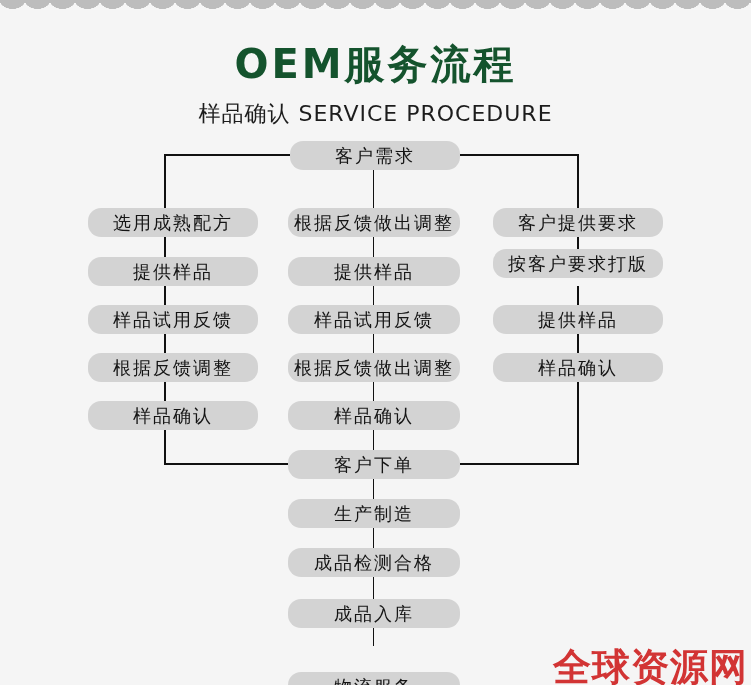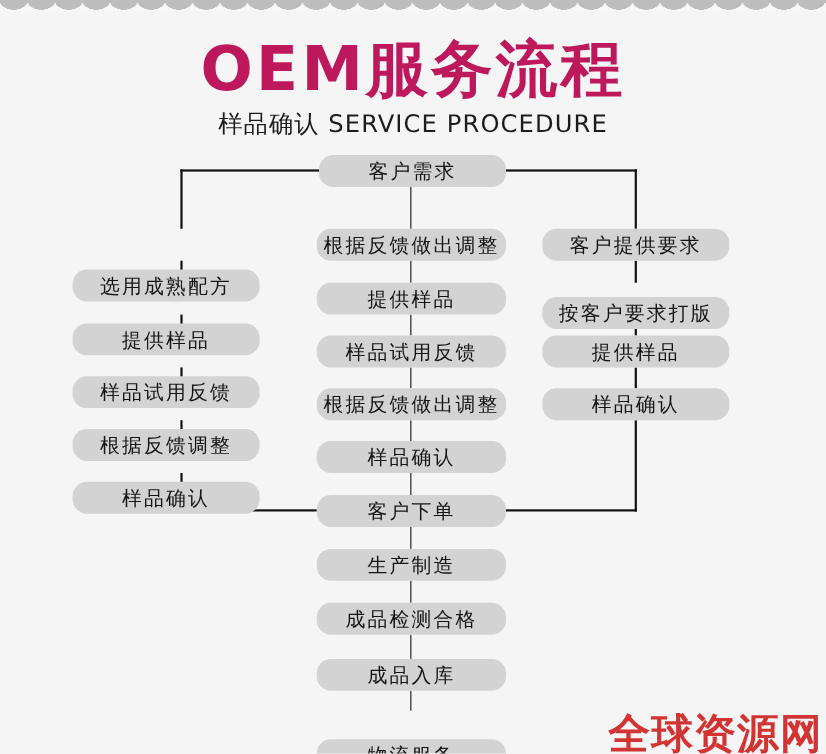--- a/index.html
+++ b/index.html
@@ -18,43 +18,43 @@
     width: 751px; height: 10px;
     background-color: #f7f7f7;
     background-image: radial-gradient(ellipse 13px 9px at 50% 0px, #bdbdbd 97%, rgba(0,0,0,0) 100%);
     background-size: 25px 10px;
     background-repeat: repeat-x;
   }
 
   .page-title {
     position: absolute; top: 42px; left: 0; right: 0;
     text-align: center;
-    font-size: 56px; line-height: 44px;
+    font-size: 40px; line-height: 44px;
     font-weight: 600; letter-spacing: 3px;
-    color: #be185d;
+    color: #14532d;
   }
   .page-subtitle {
     position: absolute; top: 101px; left: 0; right: 0;
     text-align: center;
     font-size: 22px; line-height: 26px;
     font-weight: 400; letter-spacing: 1px;
     color: #1c1c1c;
   }
 
   
   .node {
     position: absolute; height: 29px;
     background: #d3d3d3;
     border-radius: 13px;
     display: flex; align-items: center; justify-content: center;
     font-size: 18px; letter-spacing: 2px;
     font-weight: 500; color: #141414;
     white-space: nowrap;
   }
-  .colL { left: 66px;  width: 170px; margin-top: 37px; }
+  .colL { left: 88px;  width: 170px; }
   .colM { left: 288px; width: 172px; }
   .colR { left: 493px; width: 170px; }
 
   
   .v  { position: absolute; width: 1px; background: #111; left: 373px; }
   .v2 { position: absolute; width: 2px; background: #111; }
   .h2 { position: absolute; height: 2px; background: #111; }
 
   .watermark {
     position: absolute; top: 642px; right: 3px; left: 0;
@@ -112,21 +112,21 @@
   <div class="node colL" style="top:353px;">根据反馈调整</div>
   <div class="node colL" style="top:401px;">样品确认</div>
 
   <div class="node colM" style="top:208px;">根据反馈做出调整</div>
   <div class="node colM" style="top:257px;">提供样品</div>
   <div class="node colM" style="top:305px;">样品试用反馈</div>
   <div class="node colM" style="top:353px;">根据反馈做出调整</div>
   <div class="node colM" style="top:401px;">样品确认</div>
 
   <div class="node colR" style="top:208px;">客户提供要求</div>
-  <div class="node colR" style="top:270px;font-family:Liberation Mono, monospace;">按客户要求打版</div>
+  <div class="node colR" style="top:249px;font-family:Liberation Mono, monospace;">按客户要求打版</div>
   <div class="node colR" style="top:305px;">提供样品</div>
   <div class="node colR" style="top:353px;">样品确认</div>
 
   <div class="node colM" style="top:450px;">客户下单</div>
   <div class="node colM" style="top:499px;">生产制造</div>
   <div class="node colM" style="top:548px;">成品检测合格</div>
   <div class="node colM" style="top:599px;">成品入库</div>
   <div class="node colM" style="top:672px;">物流服务</div>
 
   <div class="watermark">全球资源网</div>

